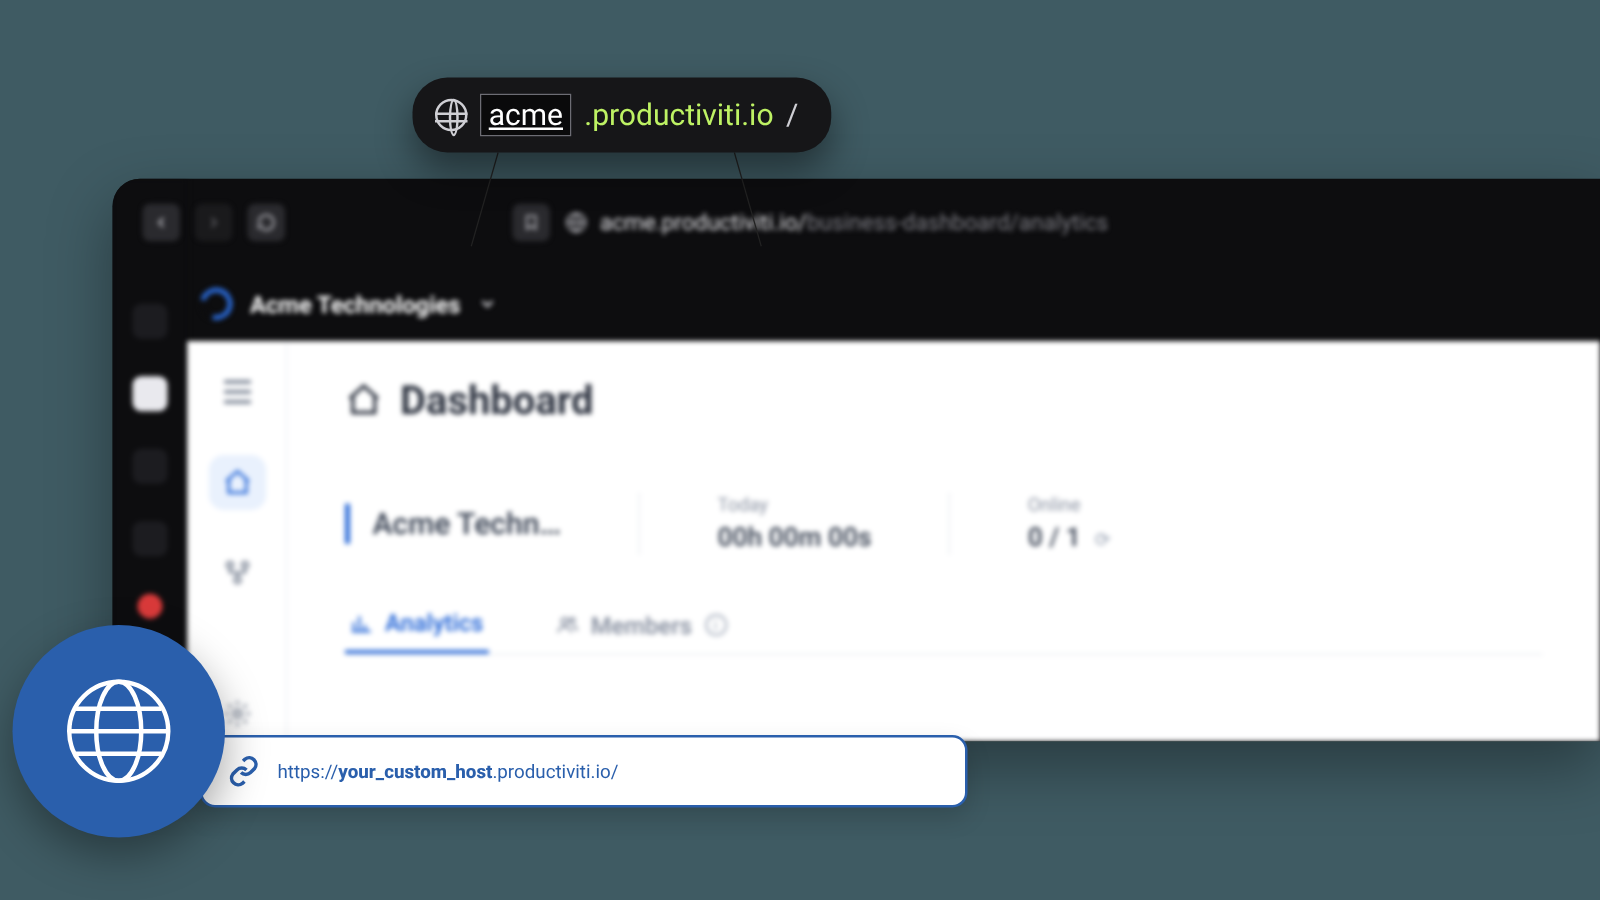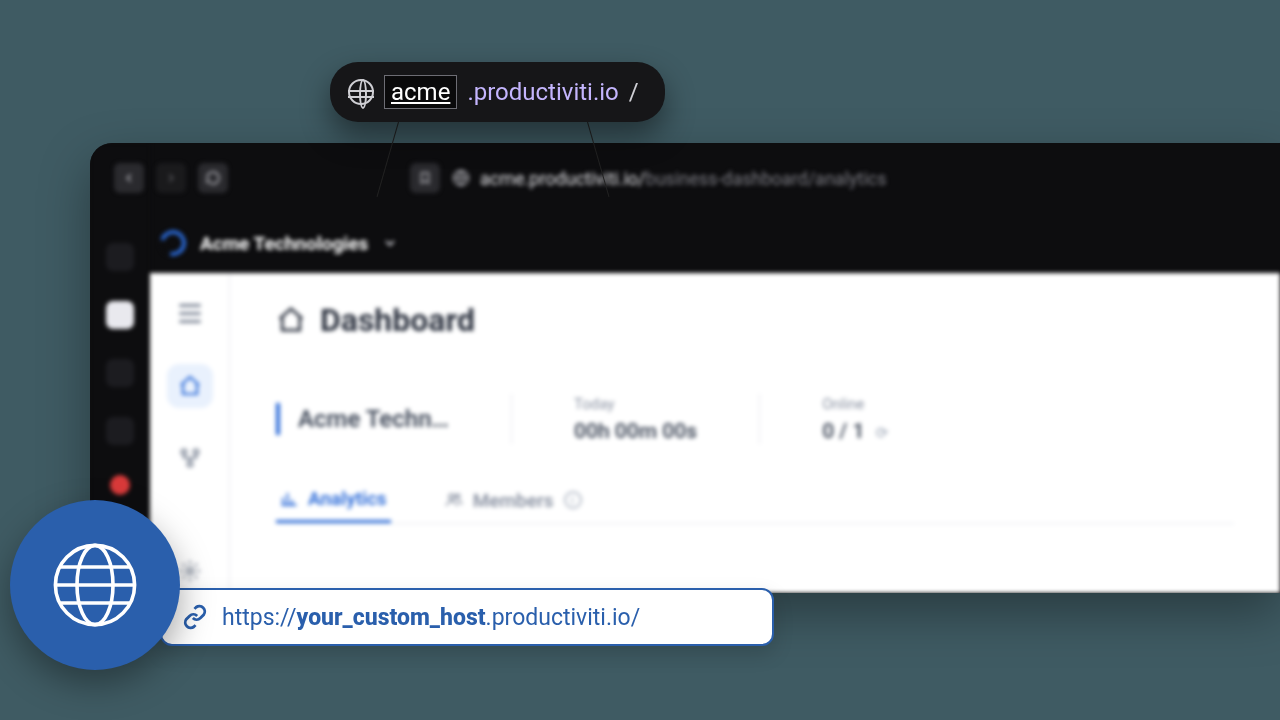--- a/index.html
+++ b/index.html
@@ -138,21 +138,21 @@
     position:relative;flex:0 0 auto;
   }
   .callout .globe-sm::before,.callout .globe-sm::after{
     content:"";position:absolute;background:transparent;border:2px solid #cfcfd4;
   }
   .callout .globe-sm::before{left:9px;top:-2px;width:4px;height:26px;border-radius:50%;}
   .callout .globe-sm::after{left:-2px;top:9px;width:26px;height:4px;border-left:none;border-right:none;}
   .callout .sel{
     border:1px solid #6d6d74;background:#0a0a0b;padding:2px 6px;text-decoration:underline;
   }
-  .callout .rest{color:#c4b5fd;}
+  .callout .rest{color:#bef264;}
   .callout .slash{color:#cfcfd4;}
 
   
   .connector{
     position:absolute;z-index:25;
     border-left:1px solid #222;border-right:1px solid #222;
     width:190px;height:78px;
     left:398px;top:122px;
     transform:skewX(0deg);
     pointer-events:none;
@@ -177,21 +177,21 @@
 
   
   .host-pill{
     position:absolute;left:160px;top:588px;
     width:614px;height:58px;
     background:#fff;border:2px solid #2a5fac;border-radius:12px;
     display:flex;align-items:center;gap:14px;
     padding:0 20px;
     z-index:35;
     box-shadow:0 8px 20px rgba(0,0,0,.15);
-    font-size:23px;color:#2a5fac;
+    font-size:15px;color:#2a5fac;
   }
   .host-pill .link-ic{width:26px;height:26px;flex:0 0 auto;}
   .host-pill .bold{font-weight:800;}
 
   svg{display:block;}
 </style>
 </head>
 <body>
 
 <div class="browser">

